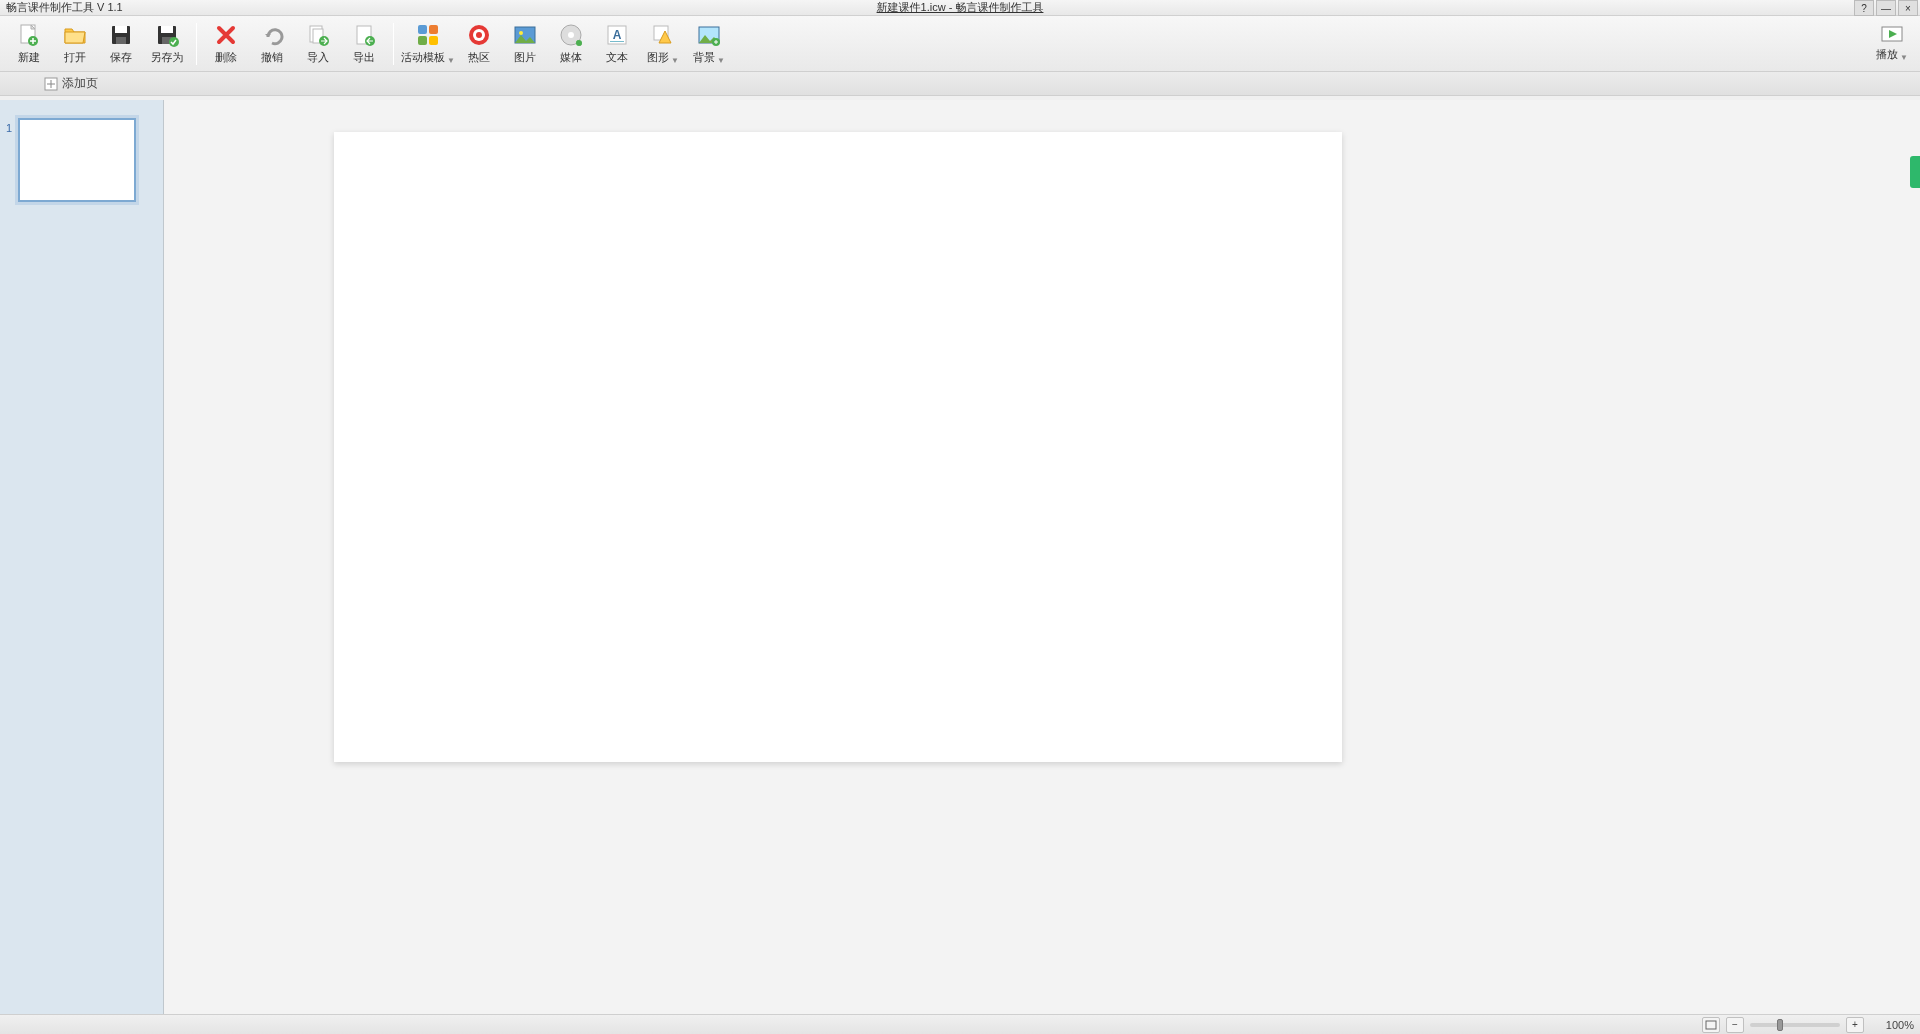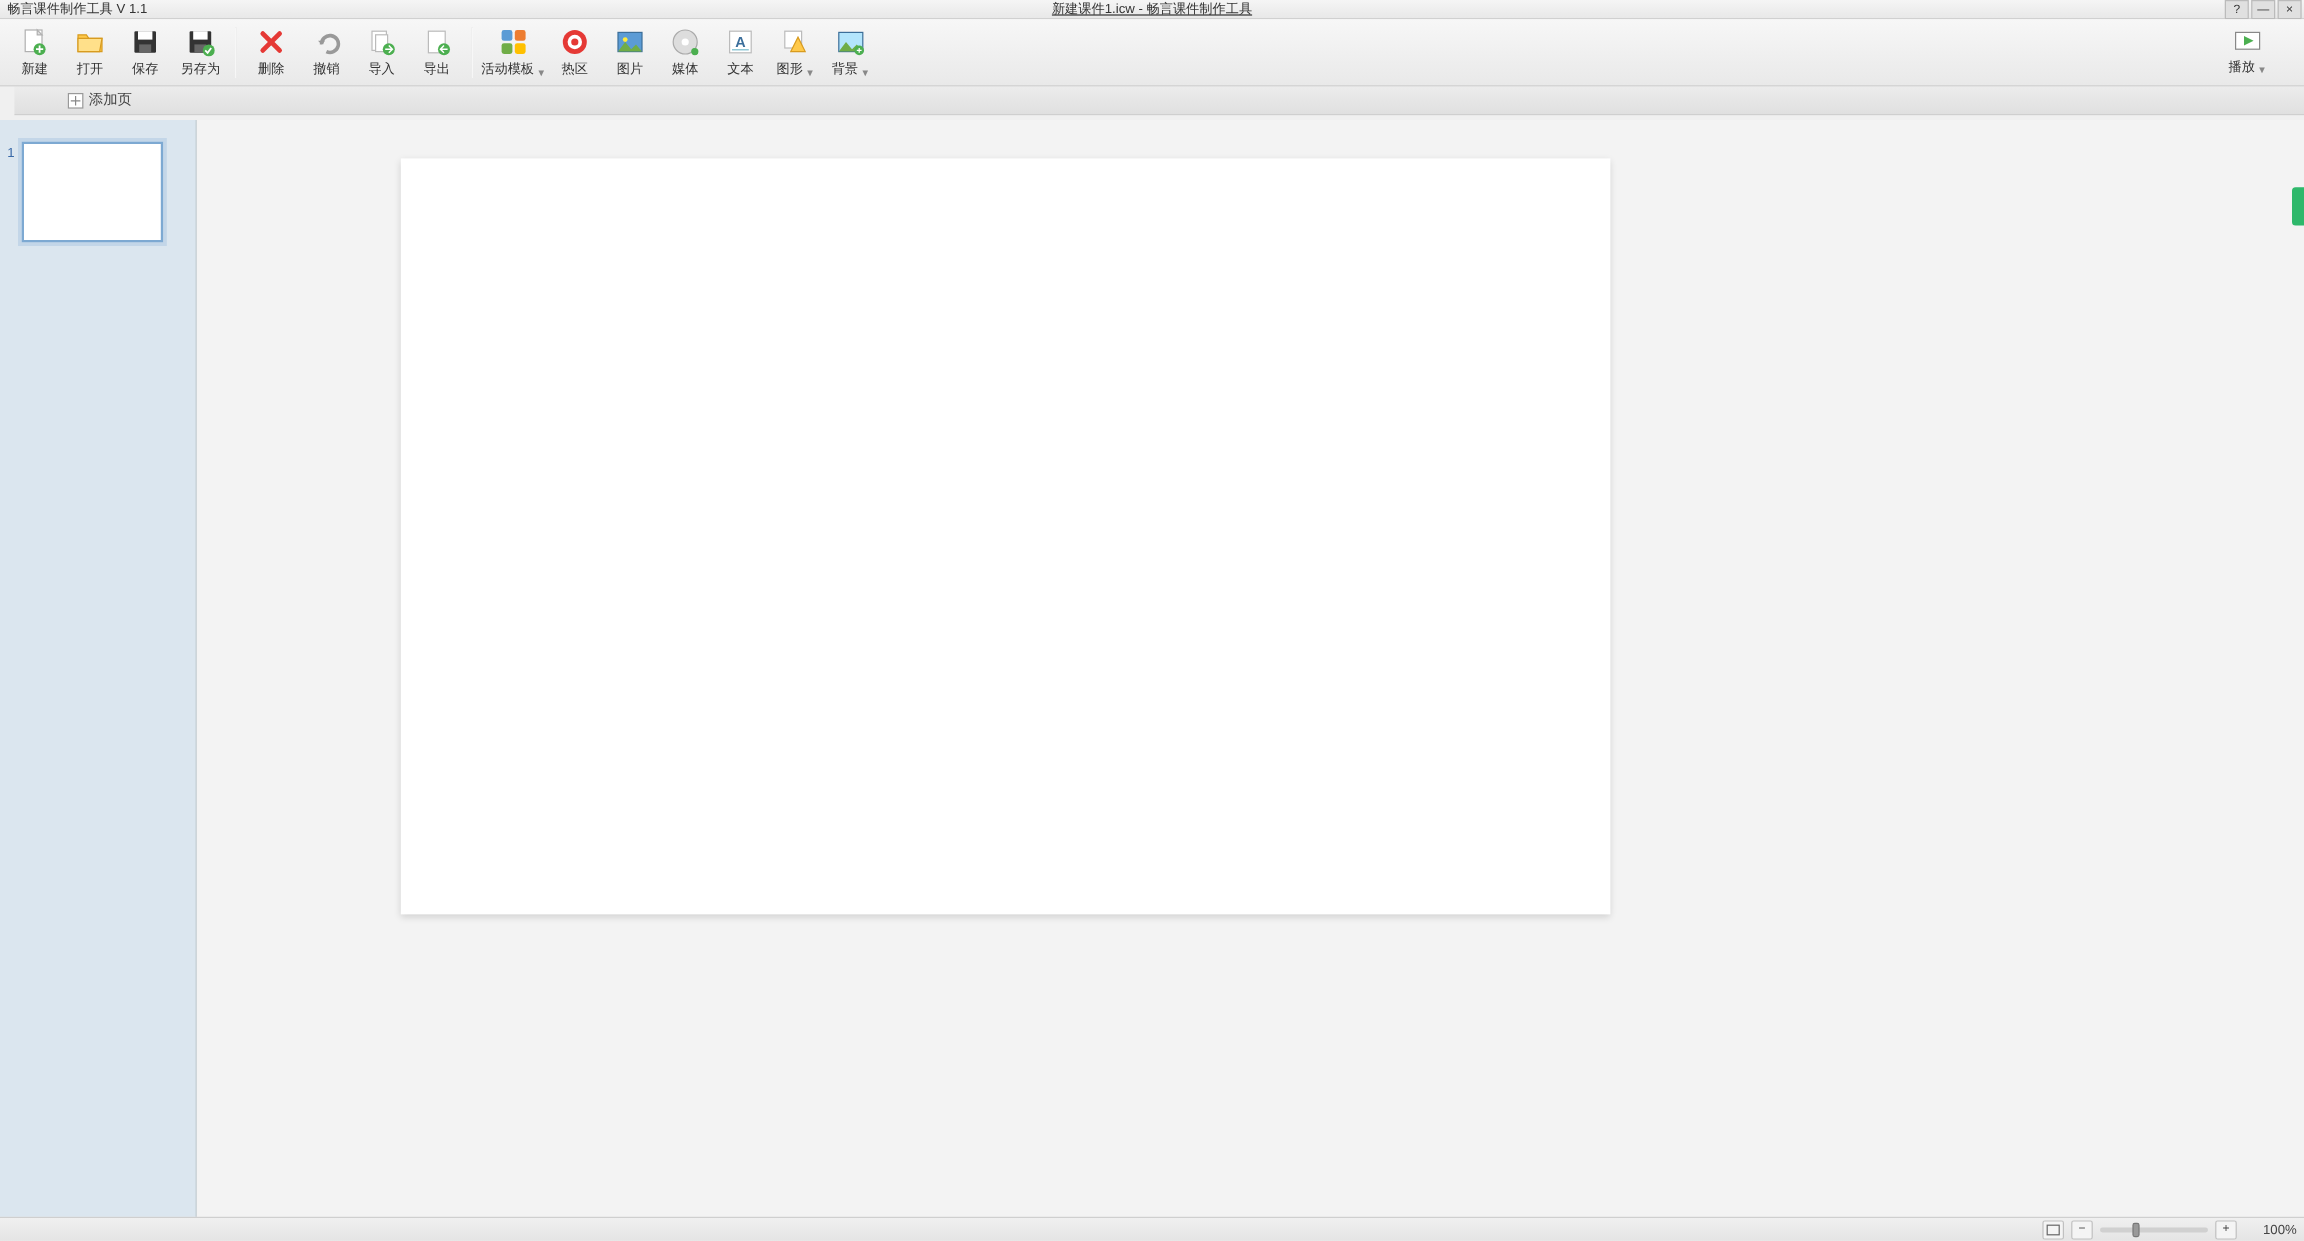--- a/index.html
+++ b/index.html
@@ -32,32 +32,32 @@
 .tool-btn {
   width: 46px; height: 50px; display: flex; flex-direction: column;
   align-items: center; justify-content: center; cursor: pointer;
   font-size: 11px; color: #333;
 }
 .tool-btn .icon { width: 26px; height: 26px; margin-bottom: 2px; display:flex; align-items:center; justify-content:center; }
 .tool-btn .dd { font-size: 8px; margin-left: 2px; color:#888; }
 .tool-btn.wide { width: 56px; }
 .tool-label { display: flex; align-items: flex-end; }
 .play-btn {
-  position: absolute; right: 24px; width: 46px; height: 50px;
+  position: absolute; right: 5px; width: 46px; height: 50px;
   display: flex; flex-direction: column; align-items: center; justify-content: center;
   cursor: pointer; font-size: 11px; color: #333;
 }
 .play-btn .dd { font-size:8px; color:#888; margin-left:2px; }
 
 
 .sub-toolbar {
   height: 24px; background: linear-gradient(#ececec,#e0e0e0);
   border-bottom: 1px solid #cfcfcf;
   display: flex; align-items: center; padding-left: 44px;
-  font-size: 12px; color: #444; margin-left: 12px;
+  font-size: 12px; color: #444;
 }
 .sub-toolbar .add-icon { width:14px; height:14px; margin-right:4px; display:flex; align-items:center; justify-content:center; }
 
 
 .main { position: absolute; top: 100px; bottom: 20px; left: 0; right: 0; display: flex; }
 .slide-panel {
   width: 164px; background: #dbe6ef; border-right: 1px solid #bfc7cd;
   padding: 18px 6px; overflow-y: auto;
 }
 .slide-thumb {

